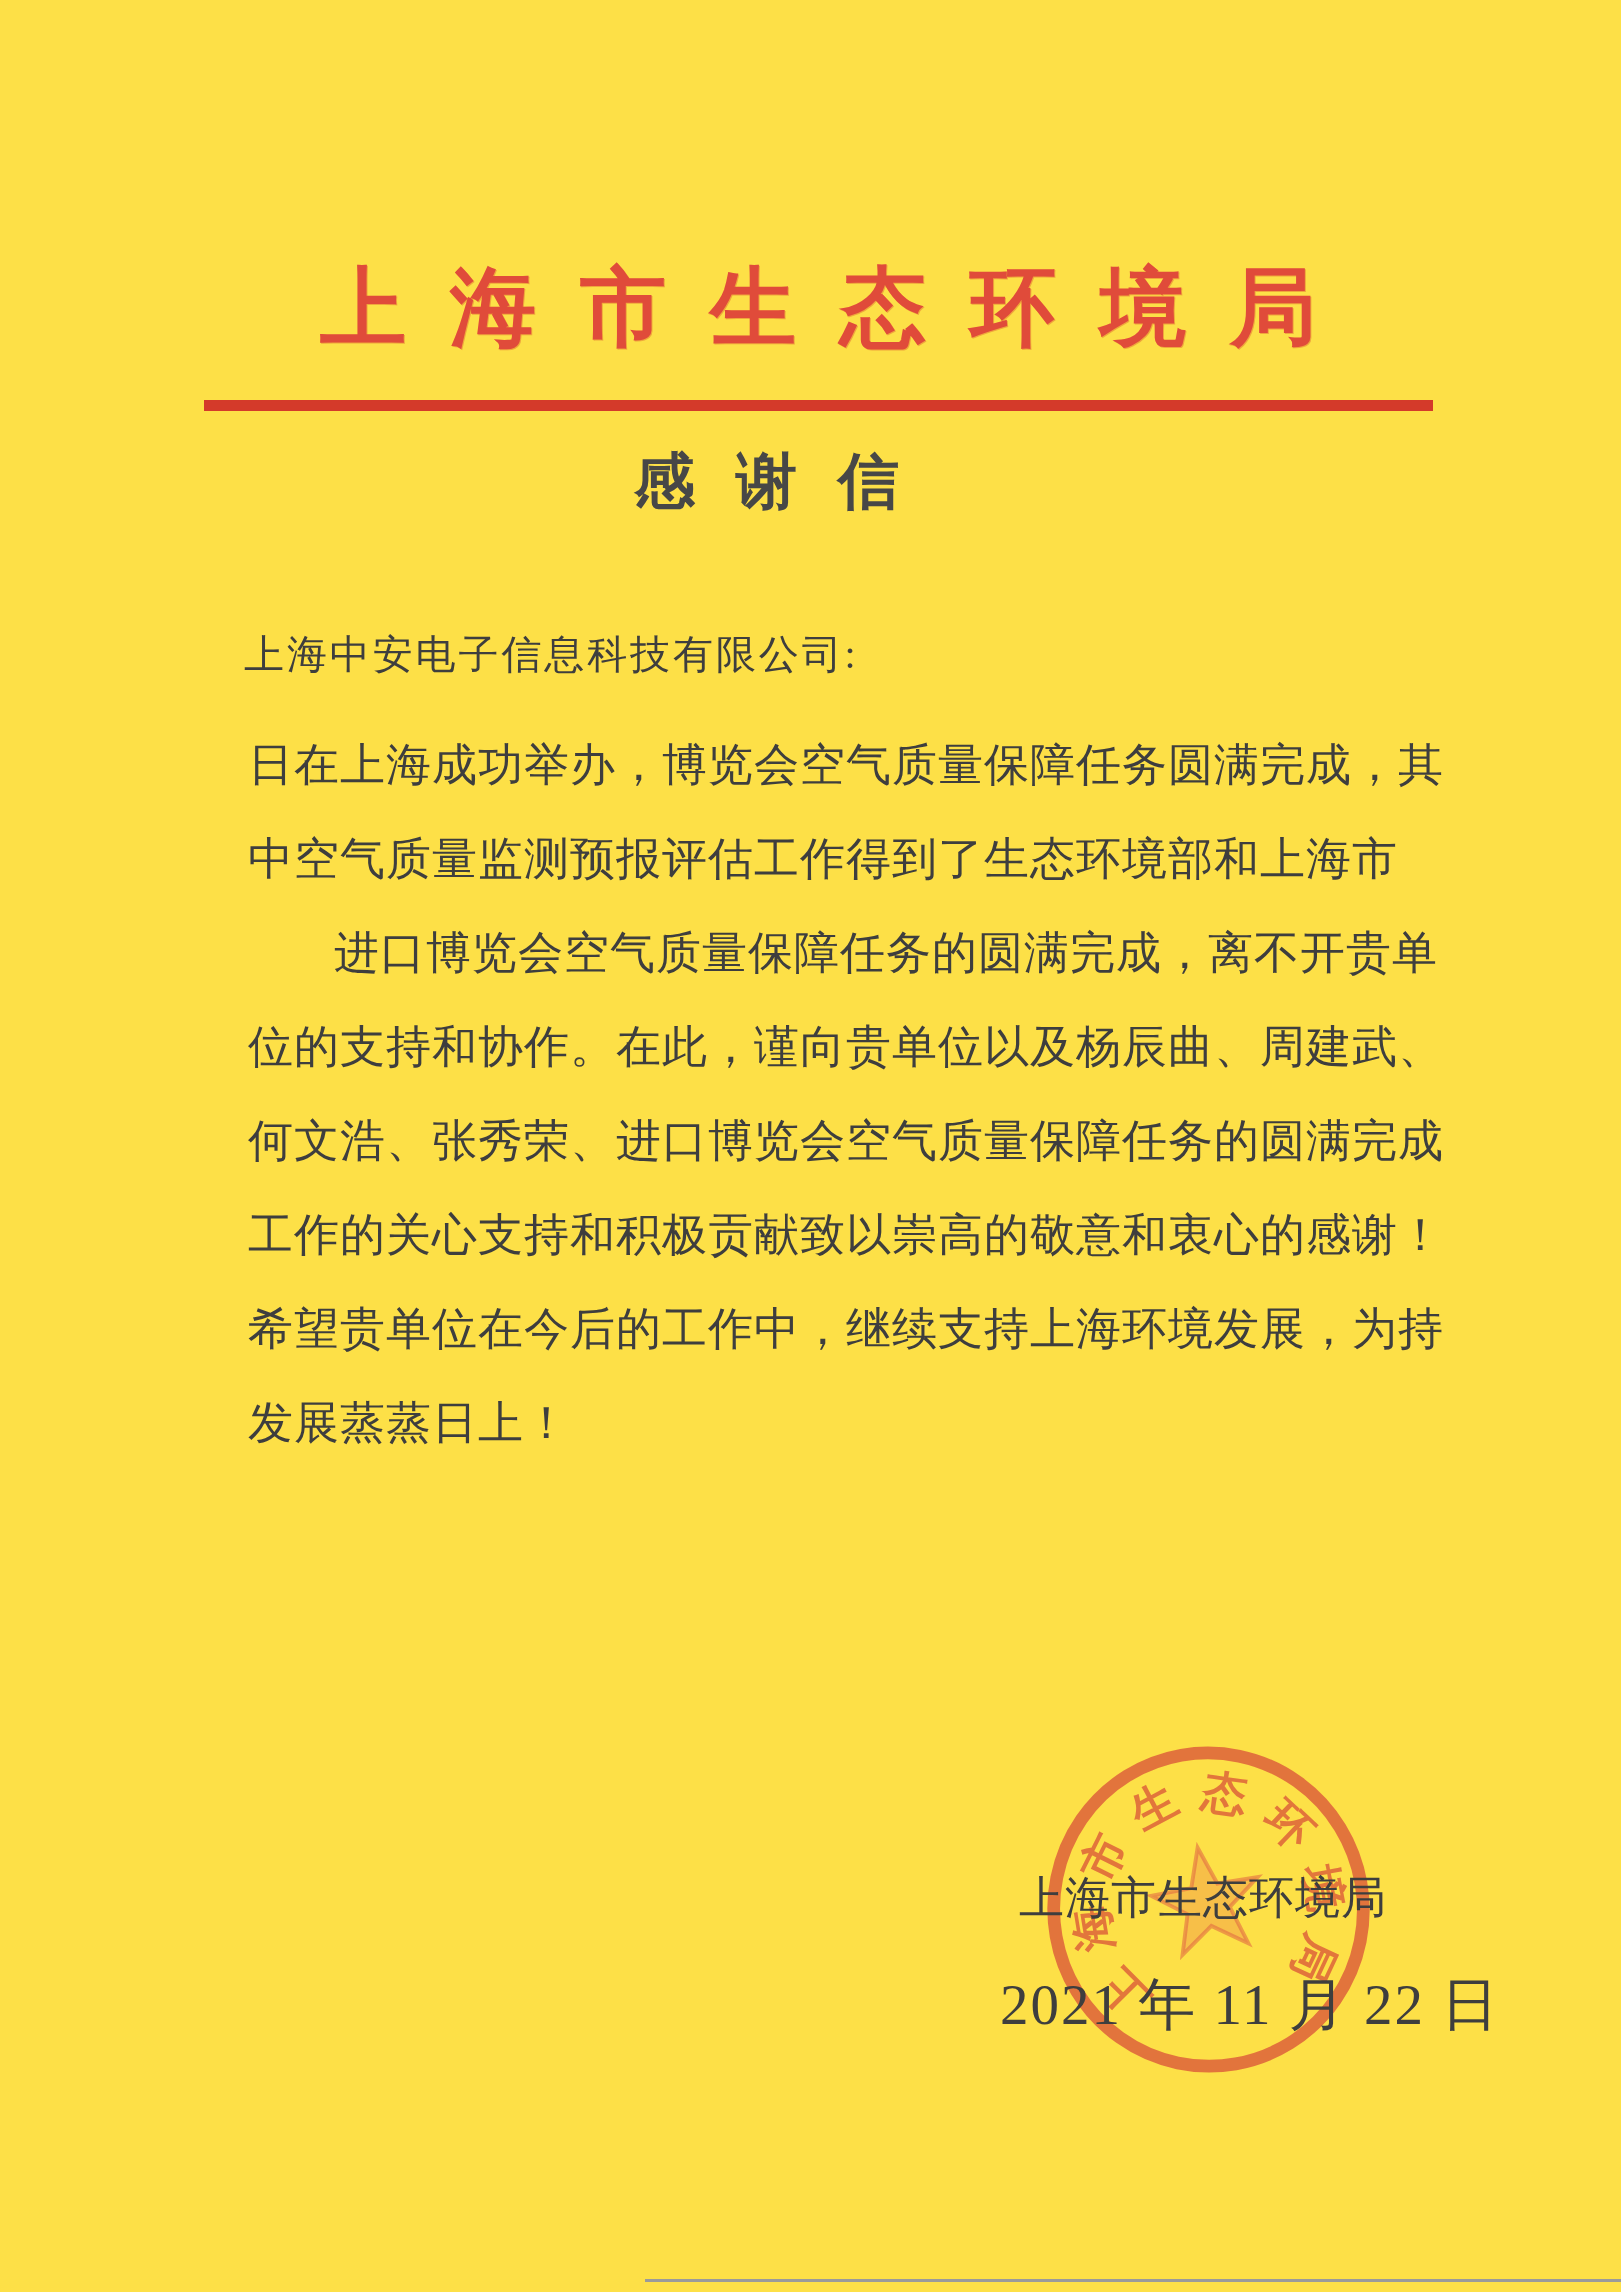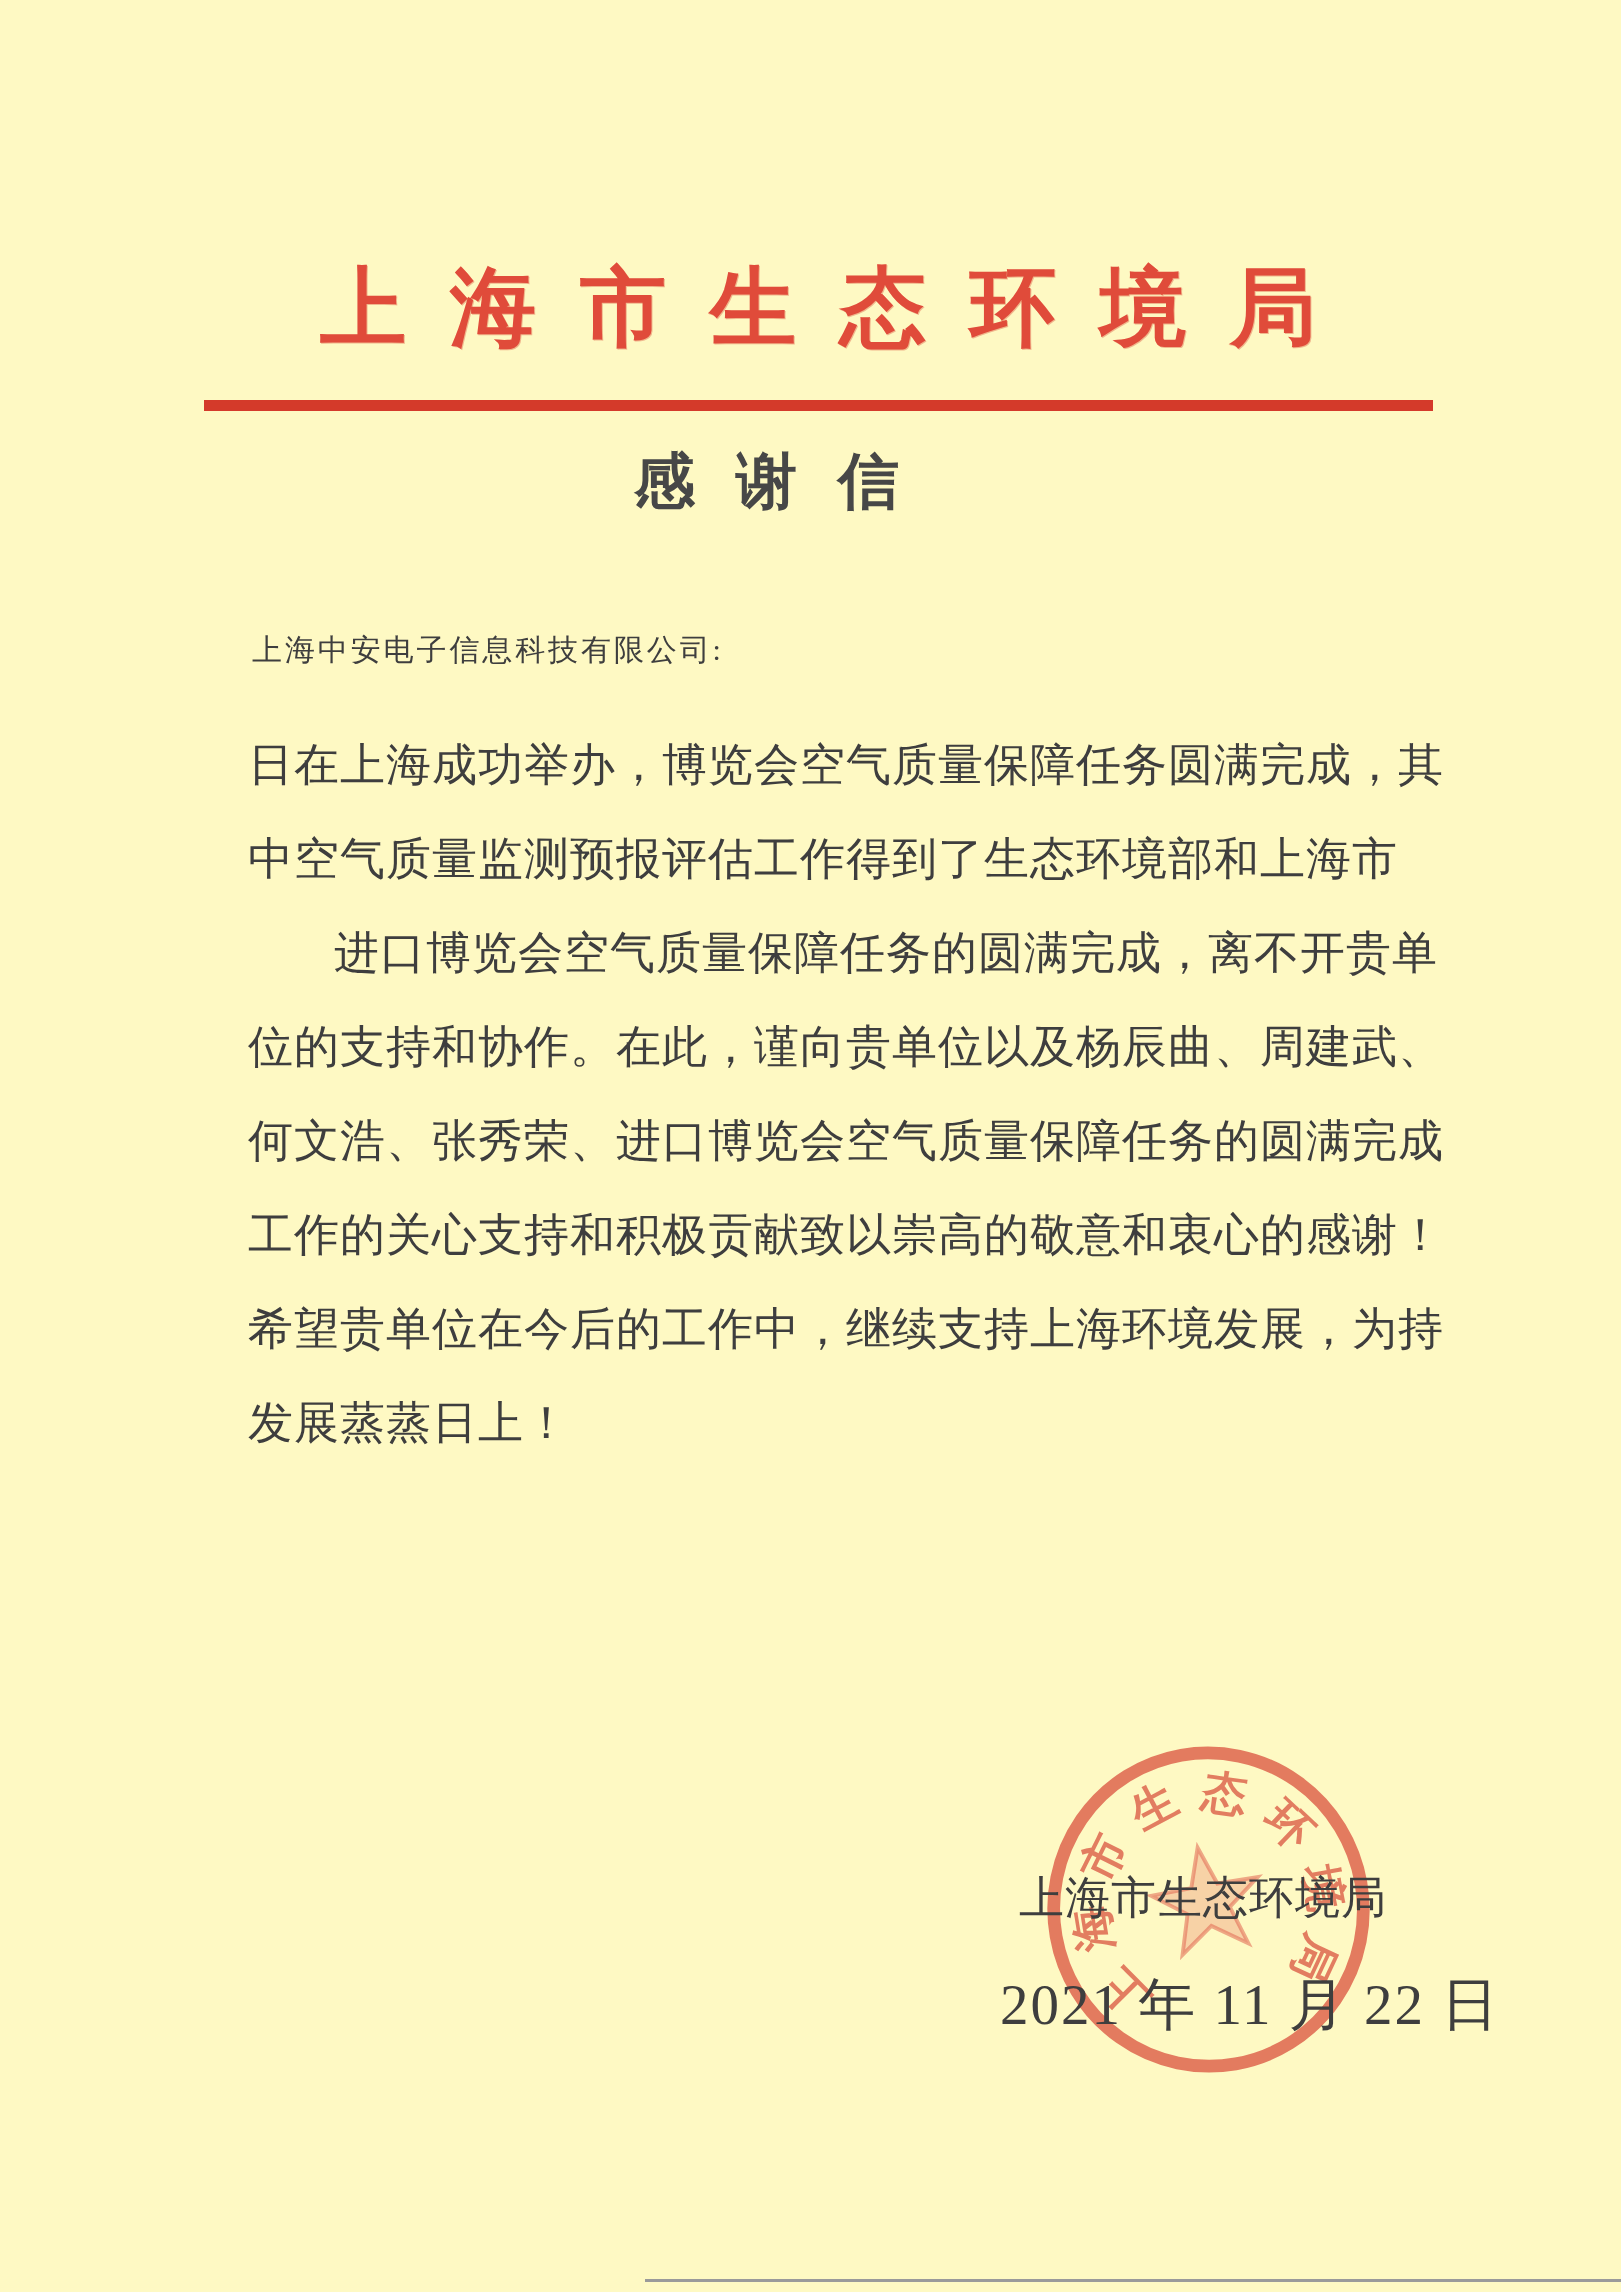--- a/index.html
+++ b/index.html
@@ -10,21 +10,21 @@
   body {
     position: relative;
     width: 1621px;
     height: 2293px;
     overflow: hidden;
     font-family: "Liberation Serif", "DejaVu Serif", serif;
   }
   .page {
     position: absolute;
     inset: 0;
-    background: #fef9c3;
+    background: #fde047;
   }
   .agency-header {
     position: absolute;
     left: 320px;
     top: 265px;
     font-size: 86px;
     line-height: 1;
     font-weight: 700;
     color: #e04b3a;
     letter-spacing: 44px;
@@ -48,23 +48,23 @@
     font-size: 61px;
     line-height: 1.05;
     font-weight: 700;
     color: #474747;
     letter-spacing: 41px;
     text-indent: 41px;
     white-space: nowrap;
   }
   .addressee {
     position: absolute;
-    left: 252px;
+    left: 244px;
     top: 633px;
-    font-size: 30px;
+    font-size: 40px;
     line-height: 1.1;
     color: #3e3e3e;
     letter-spacing: 2.9px;
     white-space: nowrap;
   }
   .body-block {
     position: absolute;
     left: 248px;
     top: 718px;
     width: 1245px;

